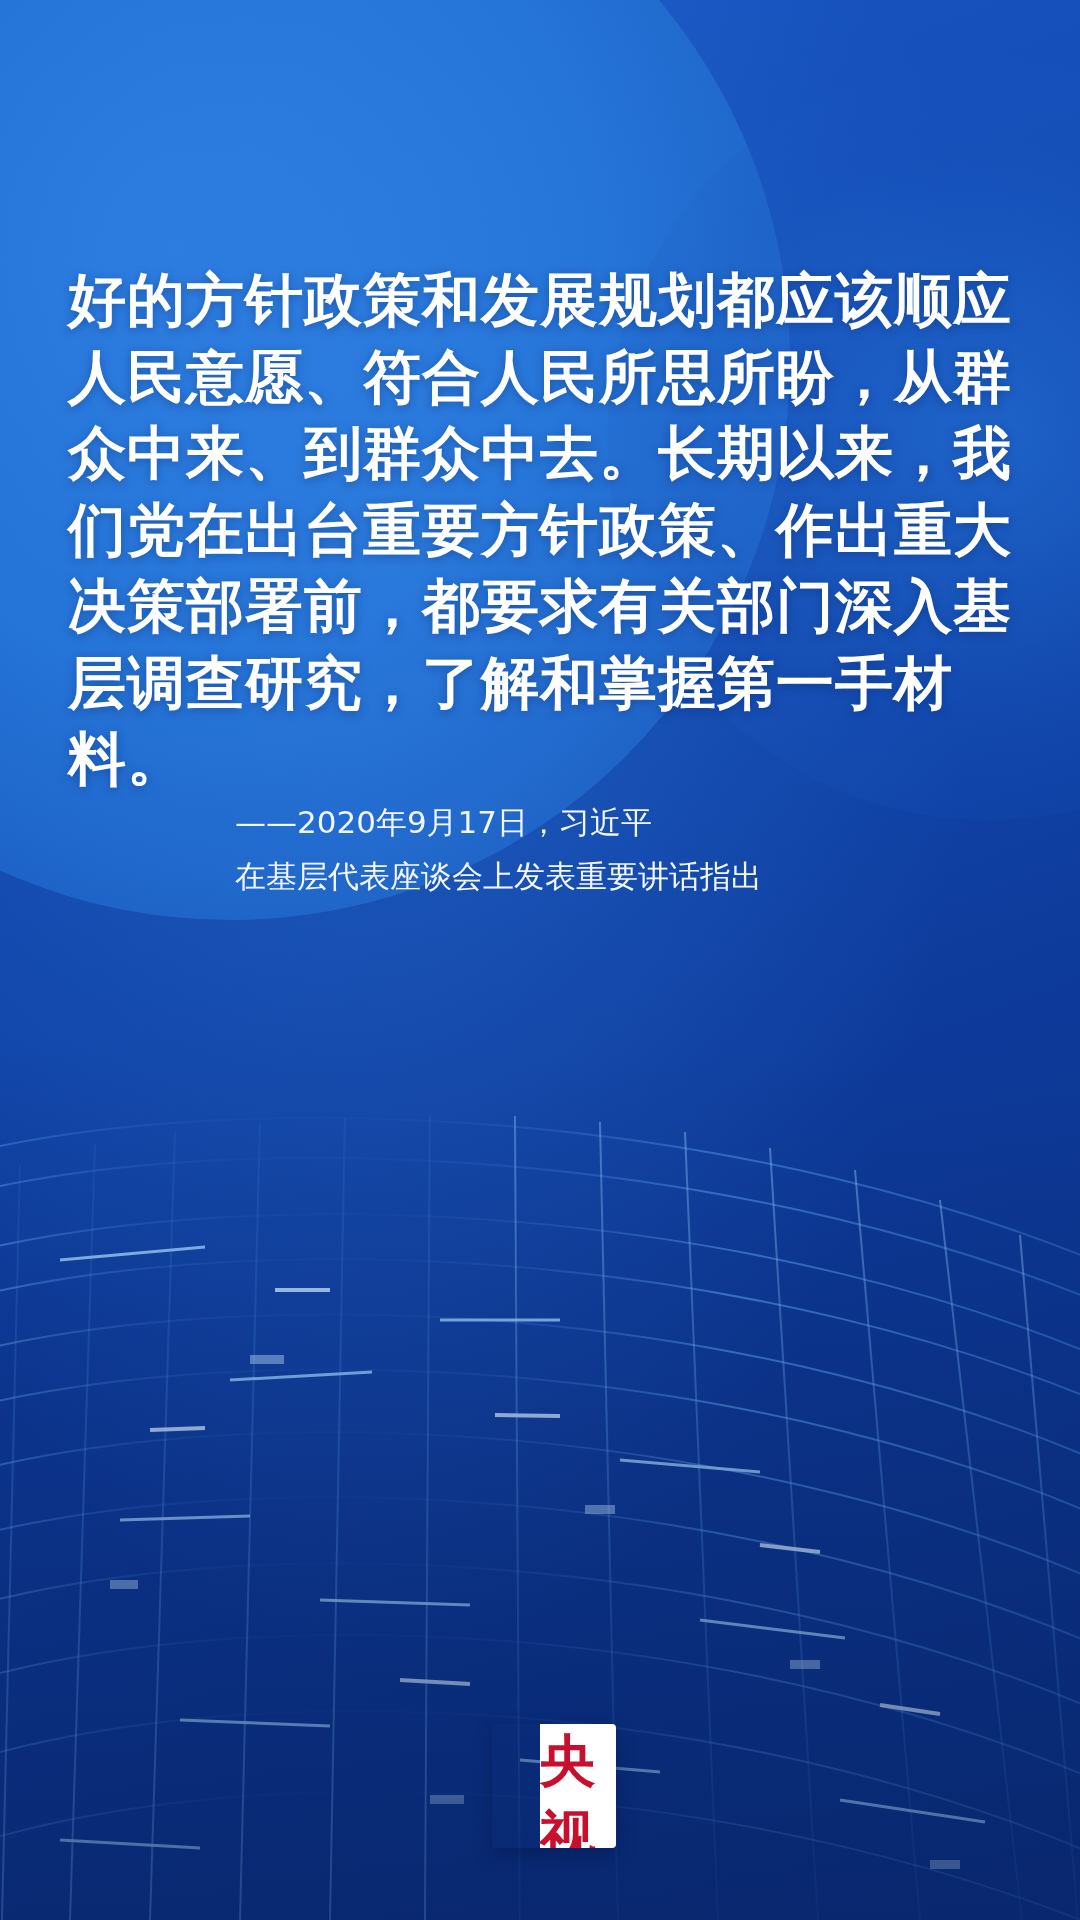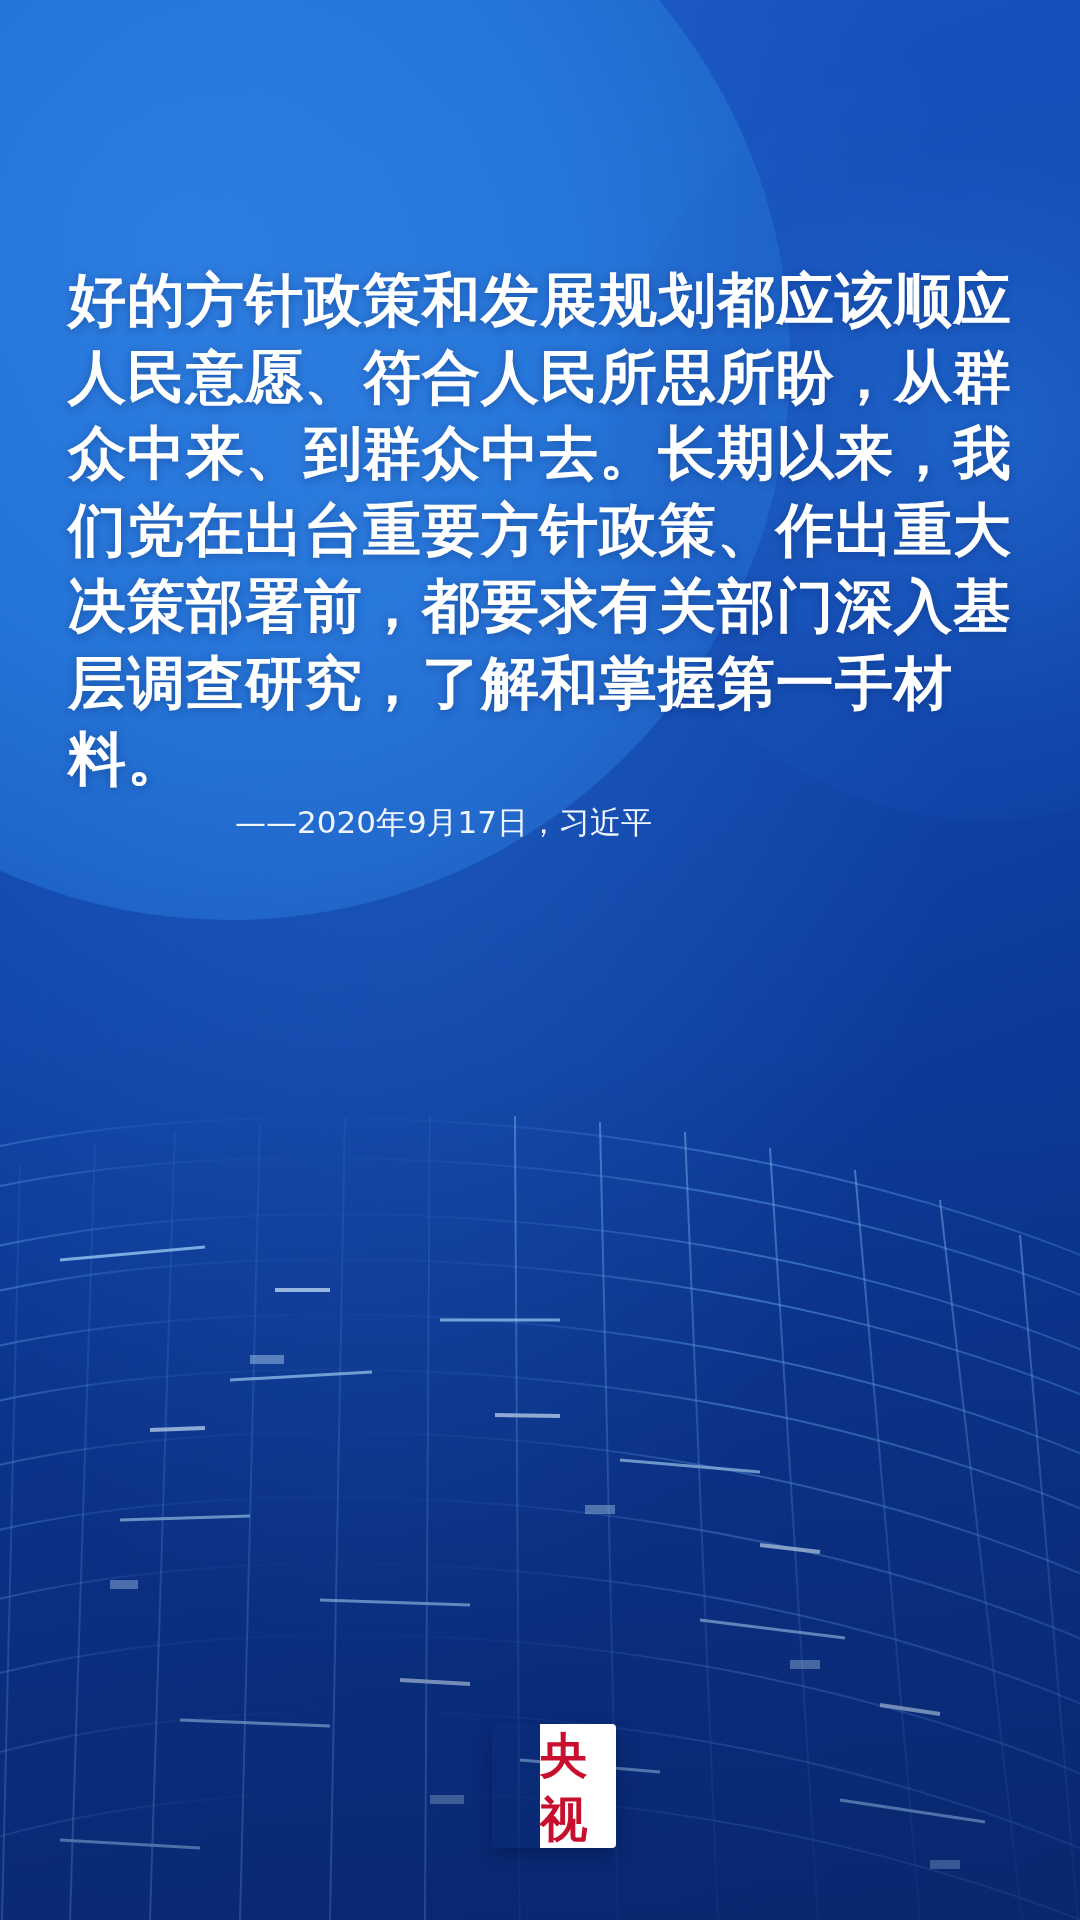--- a/index.html
+++ b/index.html
@@ -96,21 +96,21 @@
     flex-direction: column;
     overflow: hidden;
     border-radius: 4px;
     box-shadow: 0 6px 18px rgba(0,20,70,0.45);
   }
   .logo-top, .logo-bottom {
     flex: 1 1 50%;
     display: flex;
     align-items: center;
     justify-content: center;
-    font-size: 48px;
+    font-size: 56px;
     font-weight: bold;
     letter-spacing: 2px;
     font-family: "DejaVu Sans", "Liberation Sans", sans-serif;
     margin-left: 48px;
   }
   .logo-top {
     background: #ffffff;
     color: #c8102e;
   }
   .logo-bottom {
@@ -207,20 +207,21 @@
       <rect x="930" y="900" width="30" height="9"></rect>
     </g>
   </svg>
 
   <div class="vignette"></div>
 
   <div class="quote">好的方针政策和发展规划都应该顺应人民意愿、符合人民所思所盼，从群众中来、到群众中去。长期以来，我们党在出台重要方针政策、作出重大决策部署前，都要求有关部门深入基层调查研究，了解和掌握第一手材料。</div>
 
   <div class="attribution">
     <span class="line">——2020年9月17日，习近平</span>
+    <span class="line">在基层代表座谈会上发表重要讲话指出</span>
   </div>
 
   <div class="logo">
     <div class="logo-top">央视</div>
     <div class="logo-bottom">新闻</div>
   </div>
 
 </div>
 
 </body></html>

